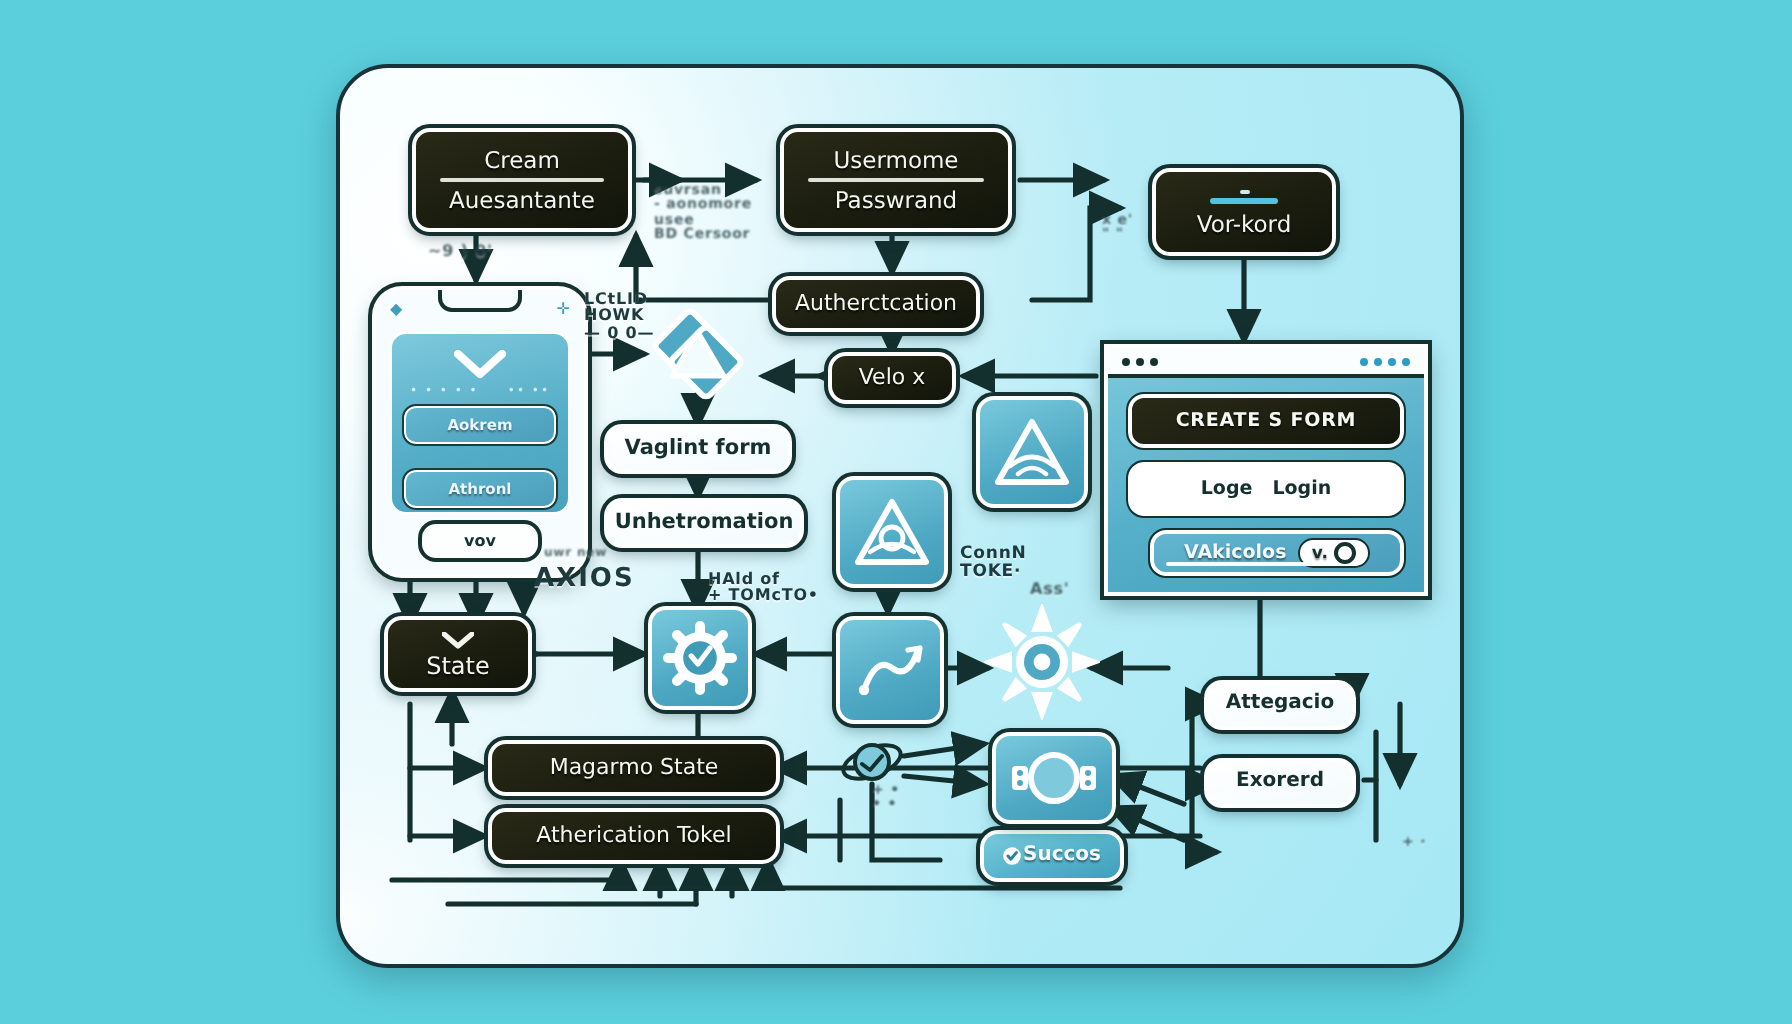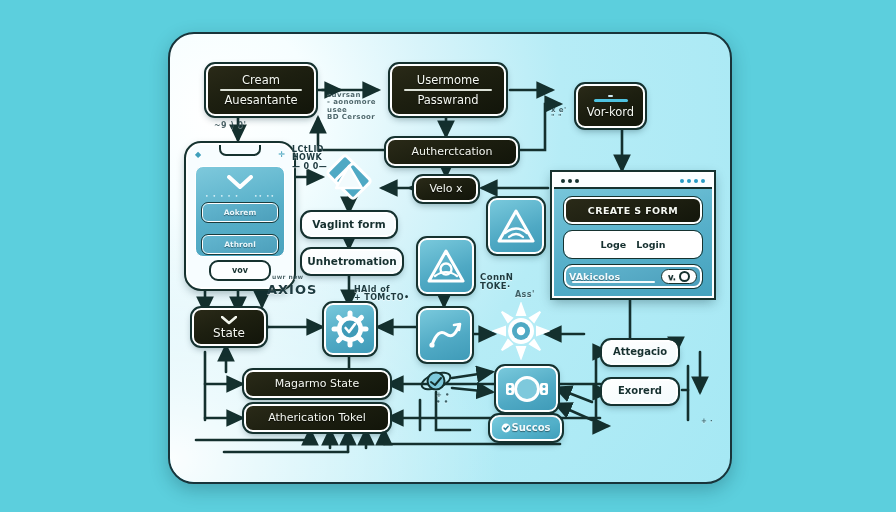--- a/index.html
+++ b/index.html
@@ -145,22 +145,22 @@
     justify-content:center;font-size:9.5px;font-weight:700;
     border:2px solid #ffffff;outline:1.5px solid #16322f;
   }
   .b-dark{
     background:linear-gradient(160deg,#2a2a18,#13160b);
     color:#f6f9f2;letter-spacing:.4px;text-shadow:0 1px 1px rgba(0,0,0,.7);
   }
   .b-white{background:#ffffff;color:#16302f;gap:10px;}
   .b-prog{
     background:linear-gradient(160deg,#63b6cf,#4a9ebb);
-    color:#f0fafd;justify-content:space-between;padding:0 3px;
-    box-sizing:border-box;text-shadow:0 1px 1px rgba(0,0,0,.45);position:relative;
+    color:#f0fafd;justify-content:space-between;padding:0 15px;
+    box-sizing:border-box;text-shadow:0 1px 1px rgba(0,0,0,.45);position:relative;margin-left:11px;
   }
   .b-prog .pill{
     background:#ffffff;color:#16302f;border-radius:9px;padding:1px 6px;
     font-size:8.5px;display:flex;align-items:center;gap:3px;
     border:1.5px solid #16322f;
   }
   .b-prog .pill .ring{
     width:7px;height:7px;border-radius:50%;border:2px solid #16322f;display:inline-block;
   }
   .b-prog::after{
@@ -292,29 +292,29 @@
     <span class="rule"></span>
     <span class="lbl">Auesantante</span>
   </div>
 
   <div class="node dark split" style="left:390px;top:64px;width:116px;height:52px;font-size:11.5px;">
     <span class="lbl">Usermome</span>
     <span class="rule"></span>
     <span class="lbl">Passwrand</span>
   </div>
 
-  <div class="node dark" style="left:576px;top:84px;width:69px;height:44px;font-size:11.5px;">
+  <div class="node dark" style="left:576px;top:84px;width:92px;height:44px;font-size:11.5px;">
     <span class="badge" style="left:50%;top:9px;transform:translateX(-50%);width:34px;height:7px;flex-direction:column;gap:2px;">
       <i style="display:block;width:5px;height:2px;background:#cfe9f2;border-radius:2px;"></i>
       <i style="display:block;width:34px;height:2.5px;background:#4fc3e0;border-radius:2px;"></i>
     </span>
     <span class="lbl" style="margin-top:13px;">Vor-kord</span>
   </div>
 
-  <div class="node dark" style="left:386px;top:138px;width:132px;height:28px;font-size:11px;">
+  <div class="node dark" style="left:386px;top:138px;width:104px;height:28px;font-size:11px;">
     <span class="lbl">Autherctcation</span>
   </div>
 
   <div class="node dark" style="left:414px;top:176px;width:64px;height:26px;font-size:11px;">
     <span class="lbl">Velo x</span>
   </div>
 
   <div class="node dark" style="left:192px;top:308px;width:74px;height:38px;font-size:12px;">
     <span class="badge" style="left:50%;top:6px;transform:translateX(-50%);">
       <svg width="16" height="9" viewBox="0 0 16 9">

